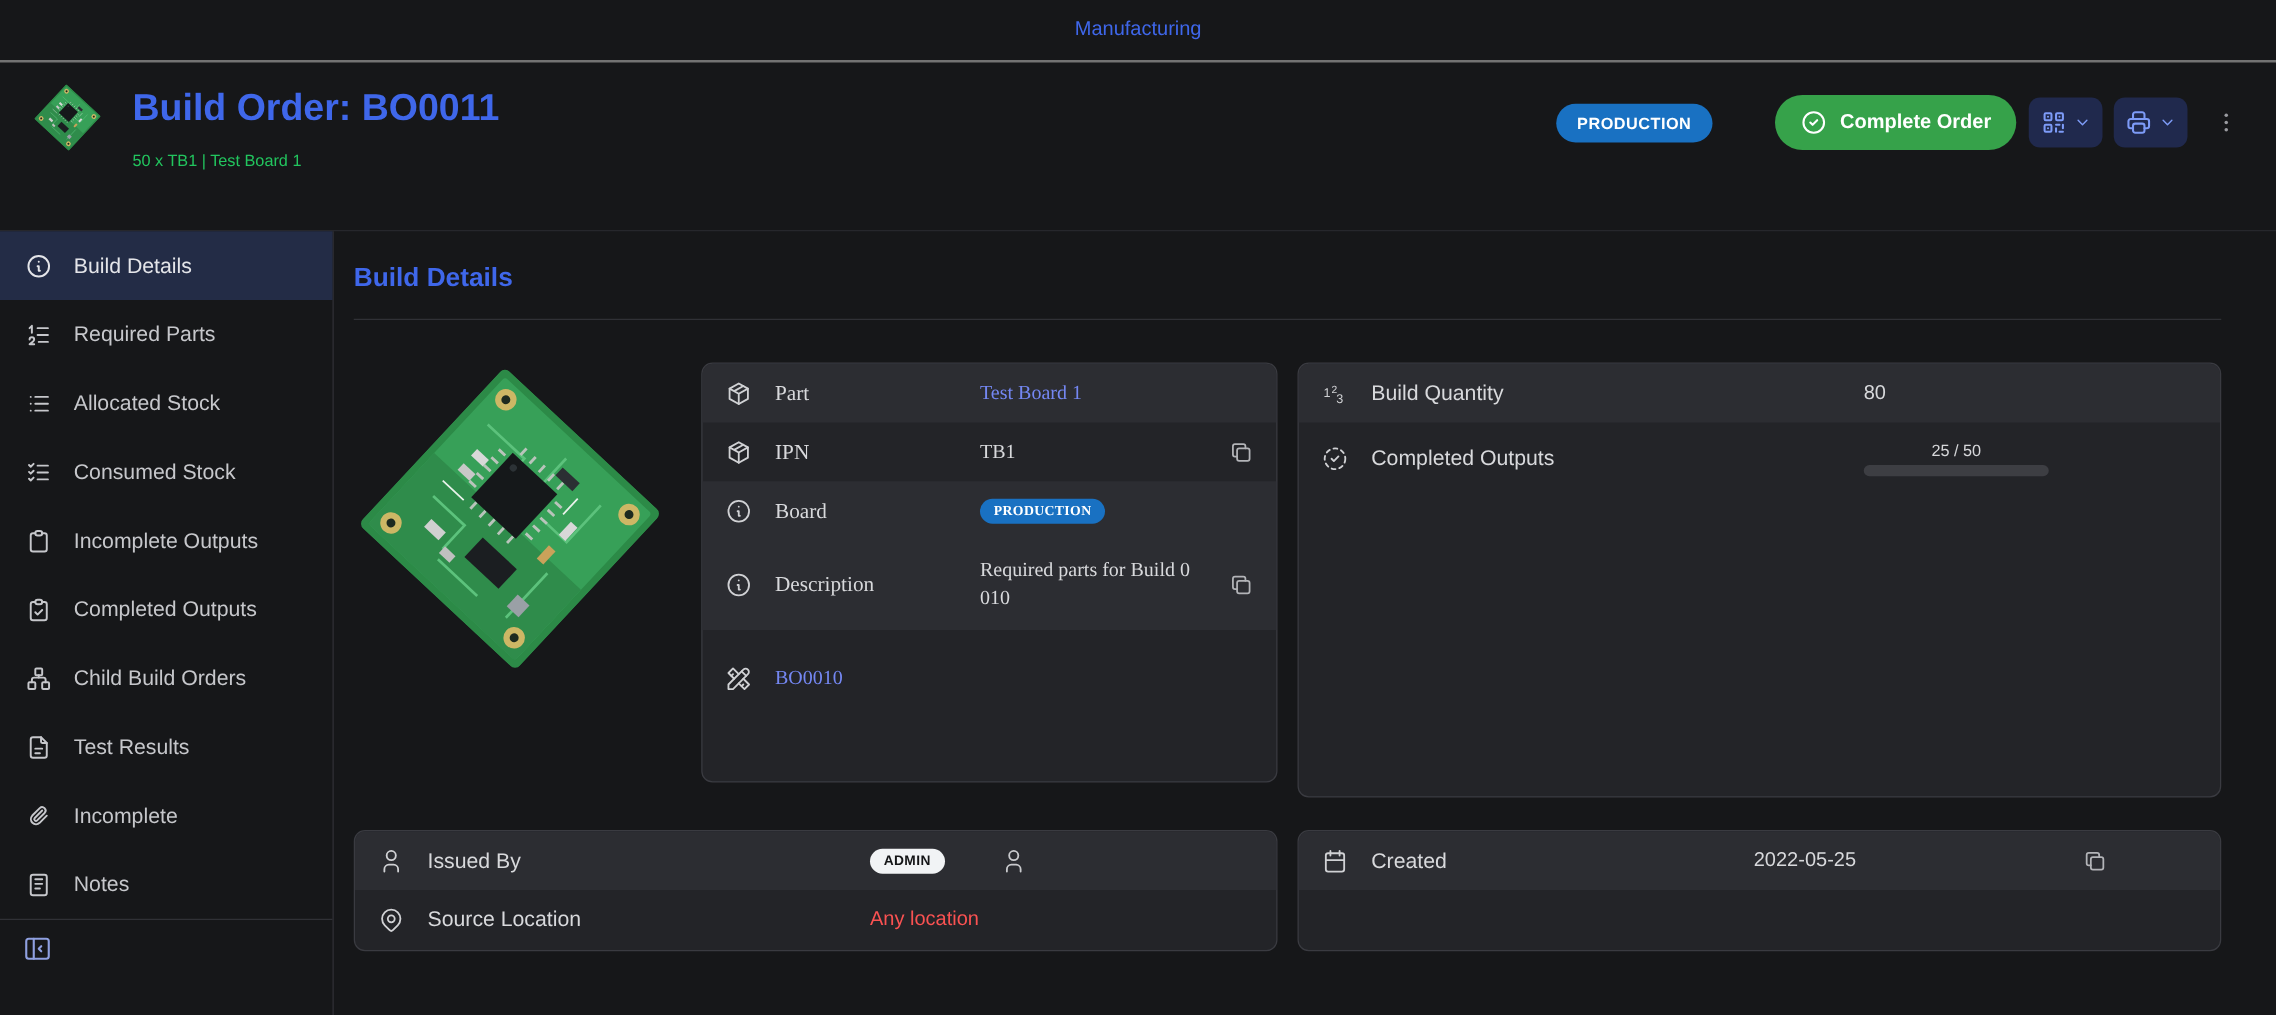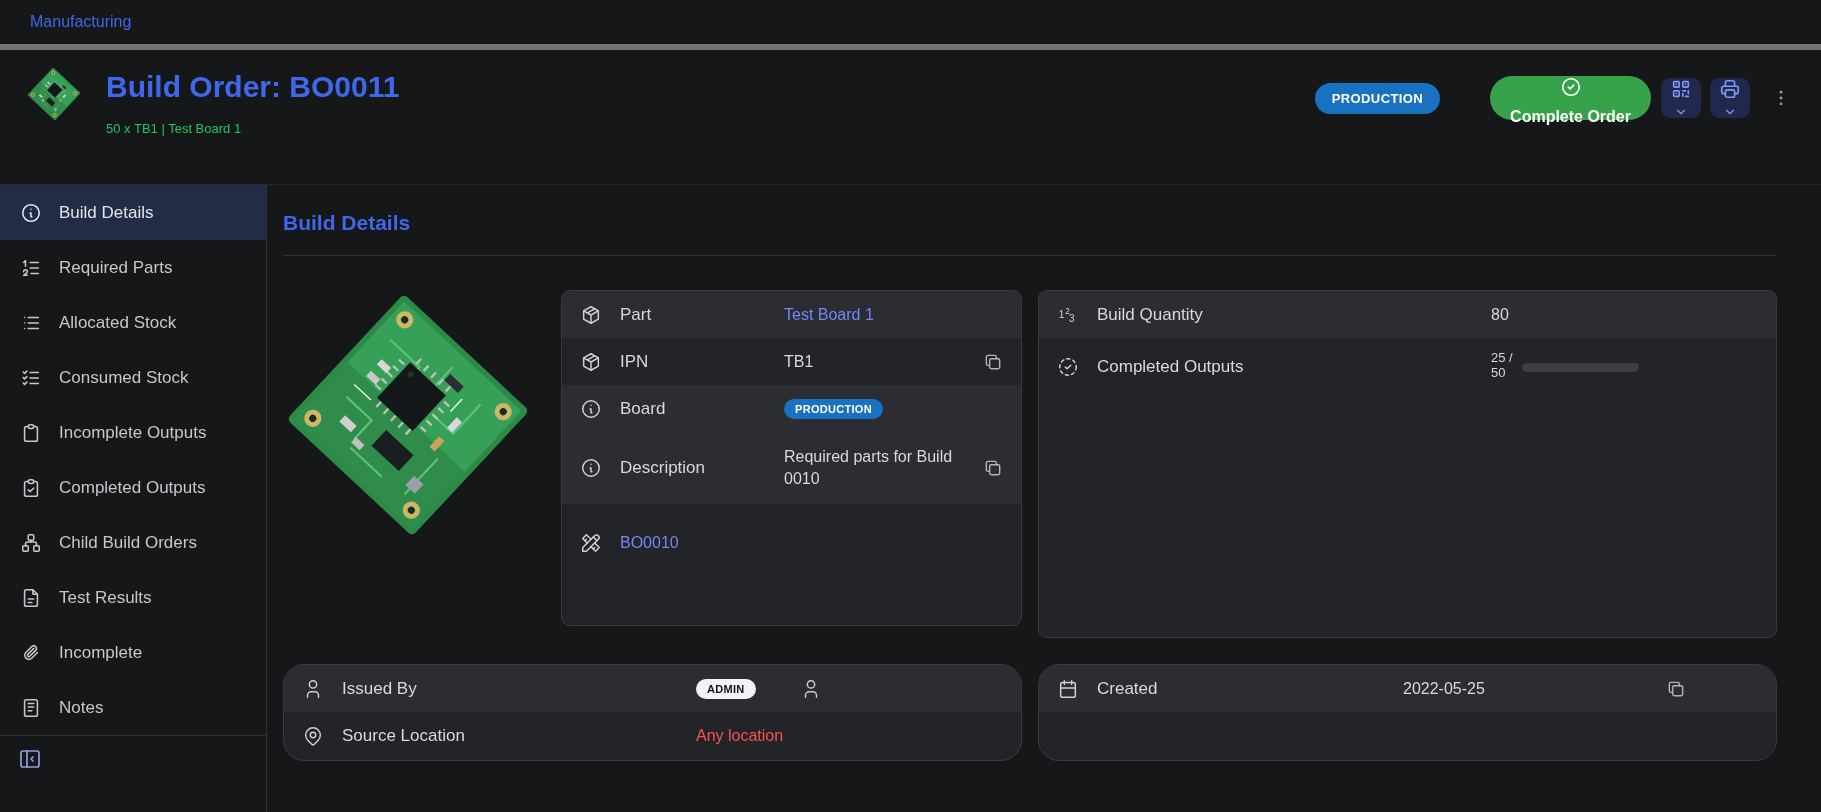--- a/index.html
+++ b/index.html
@@ -3,23 +3,23 @@
 <meta charset="utf-8">
 <style>
   :root{
     --accent-blue:#3f67ea; --link-blue:#7487f2; --badge-blue:#1971c2;
     --success-green:#36a24a; --progress-orange:#e8590c; --danger-red:#fa5252;
   }
   *{box-sizing:border-box;margin:0;padding:0;}
   html,body{width:1821px;height:812px;}
   body{background:#161719;color:#d3d4d7;font-family:"Liberation Sans",sans-serif;overflow:hidden;}
   svg{display:block;}
-  button{font-family:inherit;flex-direction:column;}
-  
-  .breadcrumb-bar{height:50px;display:flex;align-items:center;padding:0 30px;border-bottom:6px solid #737373;}
+  button{font-family:inherit;}
+  
+  .breadcrumb-bar{height:50px;display:flex;align-items:center;padding:0 30px;border-bottom:2px solid #737373;justify-content:center;}
   .breadcrumb-link{color:var(--accent-blue,#3f67ea);font-size:16px;cursor:pointer;text-decoration:none;}
   
   .page-header{display:flex;align-items:flex-start;padding:12px 30px 0 26px;height:135px;border-bottom:1px solid #26272c;}
   .thumb{width:56px;height:56px;margin:4px 24px 0 0;display:flex;align-items:center;justify-content:center;cursor:pointer;}
   .rot43{transform:rotate(43deg);}
   .thumb-svg{width:38px;height:38px;}
   .title-block h1{color:var(--accent-blue,#3f67ea);font-size:30px;font-weight:bold;margin-top:8px;}
   .subtitle{margin-top:17px;font-size:13px;color:#22c55e;}
   .header-actions{margin-left:auto;margin-top:14px;display:flex;align-items:center;}
   .status-badge{background:var(--badge-blue,#1971c2);color:#fff;font-size:13px;font-weight:bold;letter-spacing:.4px;padding:8px 17px;border-radius:17px;margin-right:50px;}
@@ -36,23 +36,23 @@
   .collapse-btn{background:none;border:none;color:#8fa0e0;cursor:pointer;}
   
   .main{flex:1;padding:18px 44px 0 16px;overflow:hidden;}
   .section-title{color:var(--accent-blue,#3f67ea);font-size:21px;font-weight:bold;margin:8px 0 20px 0;}
   .main-divider{border:none;border-top:1px solid #303136;}
   .grid{margin-top:34px;display:grid;grid-template-columns:1fr 1fr;column-gap:16px;row-gap:26px;}
   .row1-left{display:flex;gap:28px;align-items:flex-start;}
   .pcb-box{width:250px;height:250px;flex-shrink:0;display:flex;align-items:center;justify-content:center;cursor:pointer;}
   .pcb-svg{width:172px;height:172px;}
   .card{border:1px solid #3a3b41;border-radius:9px;background:#232428;overflow:hidden;}
-  .details-card{flex:1;height:336px;}
+  .details-card{flex:1;height:336px;font-family:Liberation Serif, serif;}
   .qty-card{height:348px;}
-  .issue-card,.created-card{height:97px;border-radius:21px;}
+  .issue-card,.created-card{height:97px;}
   
   .drow{display:flex;align-items:center;min-height:47px;padding:0 18px;gap:16px;}
   .drow.alt{background:#2c2d32;}
   .ricon{flex:0 0 24px;color:#d0d1d4;}
   .rlabel{flex:0 0 148px;font-size:17px;color:#d8d9dc;line-height:1.25;}
   .qty-card .rlabel{flex-basis:378px;}
   .issue-card .rlabel{flex-basis:338px;}
   .created-card .rlabel{flex-basis:290px;}
   .rlabel .narrow{display:inline-block;width:68px;}
   .rvalue{font-size:16px;color:#d8d9dc;}
@@ -60,21 +60,21 @@
   .copy-btn{margin-left:auto;background:none;border:none;color:#b3b4b8;cursor:pointer;flex-shrink:0;}
   .created-card .copy-btn{margin-right:72px;}
   .desc-row{min-height:72px;}
   .desc-value{width:172px;word-break:break-all;line-height:1.35;}
   .parent-row{min-height:78px;}
   .small-badge{background:var(--badge-blue,#1971c2);color:#fff;font-size:11px;font-weight:bold;letter-spacing:.3px;padding:4px 11px;border-radius:11px;display:inline-block;}
   .admin-badge{background:#f1f3f5;color:#141517;font-size:11px;font-weight:bold;letter-spacing:.3px;padding:4px 11px;border-radius:10px;display:inline-block;}
   .issued-user-icon{color:#c9cacd;margin-left:28px;}
   .red-text{color:var(--danger-red,#fa5252);}
   
-  .progress-block{width:148px;display:flex;align-items:center;justify-content:flex-end;}
+  .progress-block{width:148px;display:flex;flex-direction:column;align-items:center;justify-content:flex-end;}
   .progress-text{font-size:13px;color:#d6d7da;margin-bottom:4px;}
   .progress-track{width:148px;height:9px;border-radius:5px;background:#3d3e43;overflow:hidden;}
   .progress-fill{height:100%;background:var(--progress-orange,#e8590c);border-radius:5px 0 0 5px;}
 </style>
 </head>
 <body>
 
 <svg width="0" height="0" style="position:absolute" aria-hidden="true">
   <defs>
     <g id="pcb-art">

